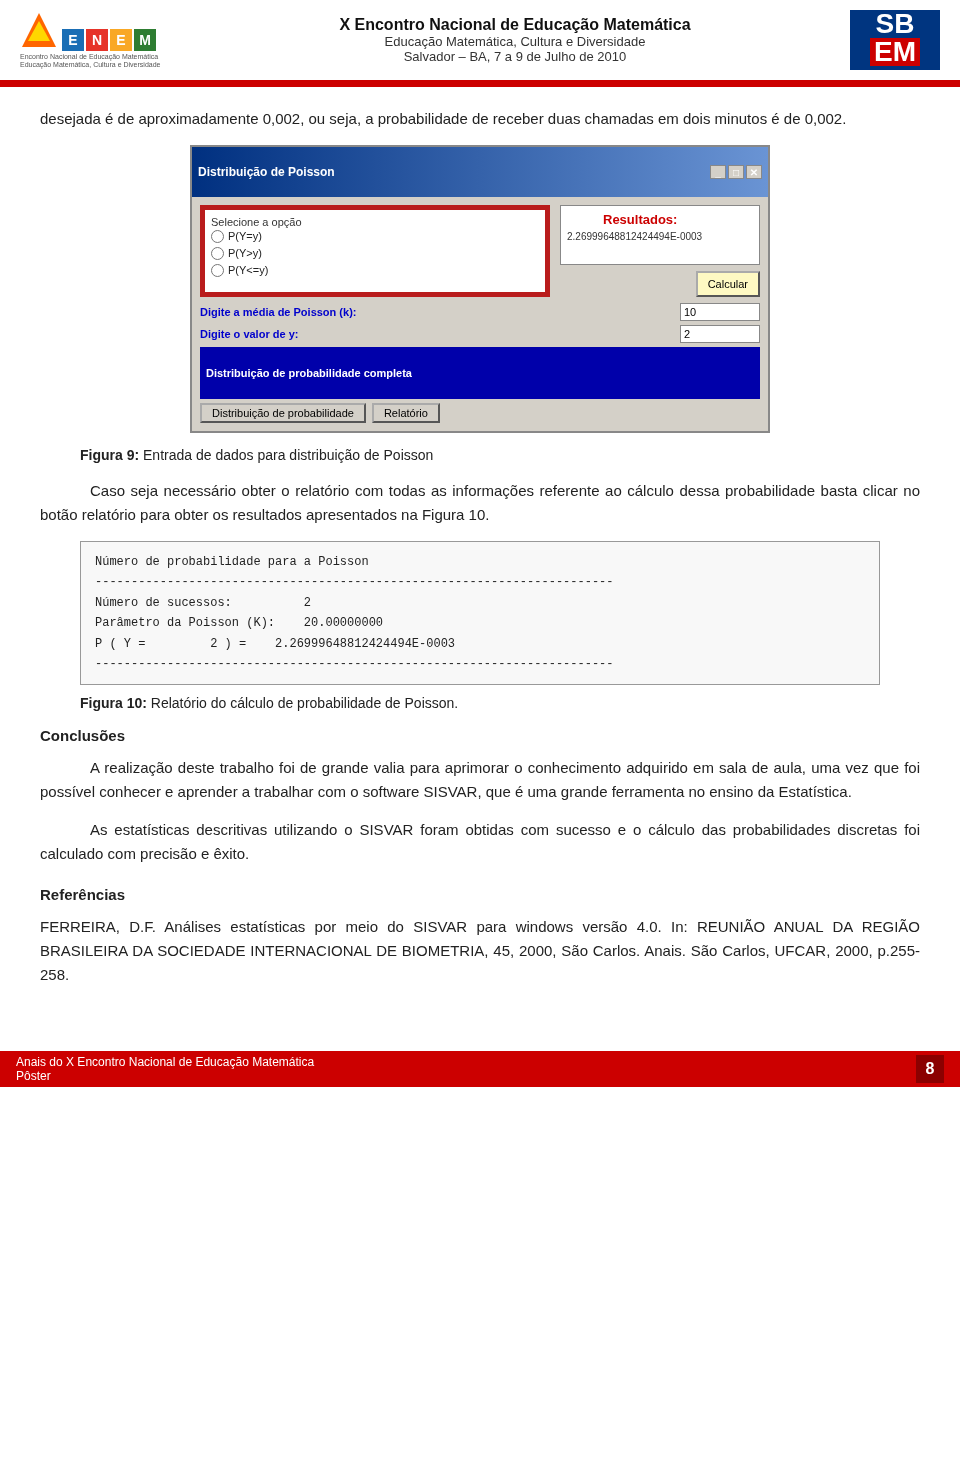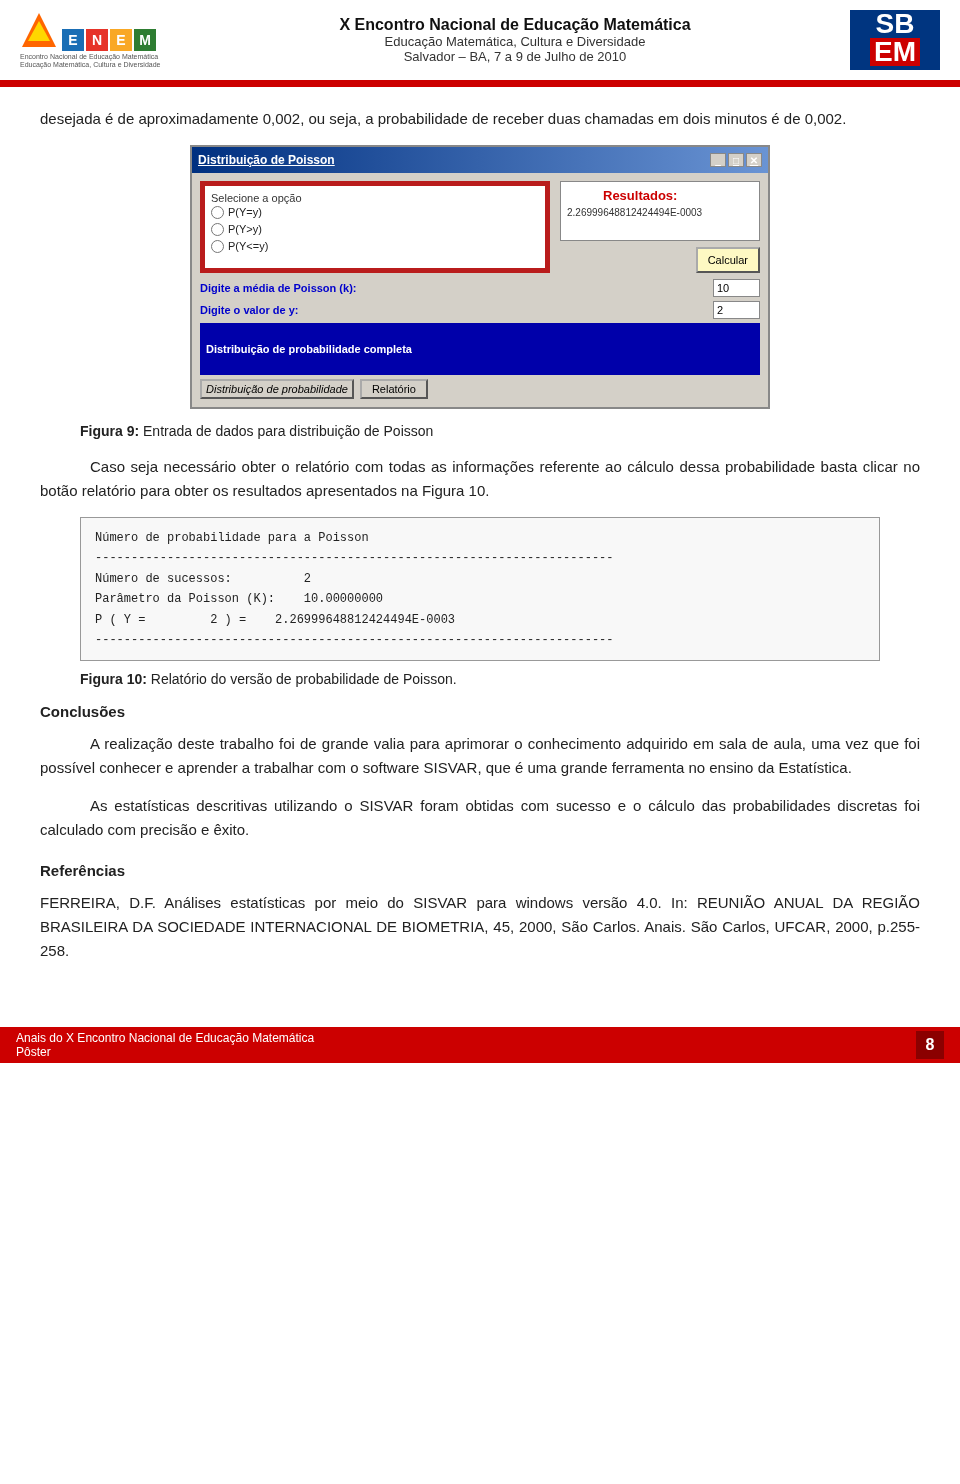--- a/index.html
+++ b/index.html
@@ -124,27 +124,26 @@
       border: 2px solid #888;
       background: #d4d0c8;
       width: 580px;
       margin: 0 auto 14px auto;
       font-size: 12px;
       font-family: Arial, sans-serif;
     }
     .window-titlebar {
       background: linear-gradient(to right, #003080, #6a94d4);
       color: white;
-      padding: 6px 6px;
+      padding: 18px 6px;
       display: flex;
       justify-content: space-between;
       align-items: center;
       font-size: 12px;
       font-weight: bold;
-      text-decoration: underline;
     }
     .window-controls {
       display: flex;
       gap: 2px;
     }
     .win-btn {
       width: 16px;
       height: 14px;
       background: #d4d0c8;
       border: 1px solid #888;
@@ -221,21 +220,21 @@
       margin-bottom: 4px;
       gap: 6px;
     }
     .input-label-blue {
       color: #0000cc;
       font-weight: bold;
       font-size: 11px;
       flex: 1;
     }
     .input-field {
-      width: 47px;
+      width: 80px;
       height: 18px;
       border: 1px solid #888;
       background: white;
       font-size: 11px;
       padding: 1px 3px;
     }
     .distrib-bar {
       background: #0000aa;
       color: white;
       font-size: 11px;
@@ -406,44 +405,44 @@
           <input class="input-field" type="text" value="10" style="">
         </div>
         <div class="input-row">
           <span class="input-label-blue">Digite o valor de y:</span>
           <input class="input-field" type="text" value="2" style="">
         </div>
         <div class="distrib-bar">
           <span>Distribuição de probabilidade completa</span>
         </div>
         <div style="display:flex; gap:6px; margin-top:4px;">
-          <button style="background:#d4d0c8;border:2px outset #aaa;padding:2px 4px;font-size:11px;cursor:pointer;font-style:italic;">Distribuição de probabilidade</button>
+          <button style="background:#d4d0c8;border:2px outset #aaa;padding:2px 10px;font-size:11px;cursor:pointer;">Distribuição de probabilidade</button>
           <button style="background:#d4d0c8;border:2px outset #aaa;padding:2px 10px;font-size:11px;cursor:pointer;">Relatório</button>
         </div>
       </div>
     </div>
   </div>
 
   <p class="figure-caption">
     <b>Figura 9:</b><span> Entrada de dados para distribuição de Poisson</span>
   </p>
 
   <p class="paragraph-indent">Caso seja necessário obter o relatório com todas as informações referente ao cálculo dessa probabilidade basta clicar no botão relatório para obter os resultados apresentados na Figura 10.</p>
 
   <div class="report-box">
     <div class="report-line">Número de probabilidade para a Poisson</div>
     <div class="report-line">------------------------------------------------------------------------</div>
     <div class="report-line">Número de sucessos:          2</div>
-    <div class="report-line">Parâmetro da Poisson (K):    10.00000000</div>
+    <div class="report-line">Parâmetro da Poisson (K):    20.00000000</div>
     <div class="report-line">P ( Y =         2 ) =    2.26999648812424494E-0003</div>
     <div class="report-line">------------------------------------------------------------------------</div>
   </div>
 
   <p class="figure-caption">
-    <b>Figura 10:</b><span> Relatório do versão de probabilidade de Poisson.</span>
+    <b>Figura 10:</b><span> Relatório do cálculo de probabilidade de Poisson.</span>
   </p>
 
   <p class="section-heading">Conclusões</p>
 
   <p class="paragraph-indent">A realização deste trabalho foi de grande valia para aprimorar o conhecimento adquirido em sala de aula, uma vez que foi possível conhecer e aprender a trabalhar com o software SISVAR, que é uma grande ferramenta no ensino da Estatística.</p>
 
   <p class="paragraph-indent">As estatísticas descritivas utilizando o SISVAR foram obtidas com sucesso e o cálculo das probabilidades discretas foi calculado com precisão e êxito.</p>
 
   <p class="section-heading" style="margin-top:20px;">Referências</p>
 

